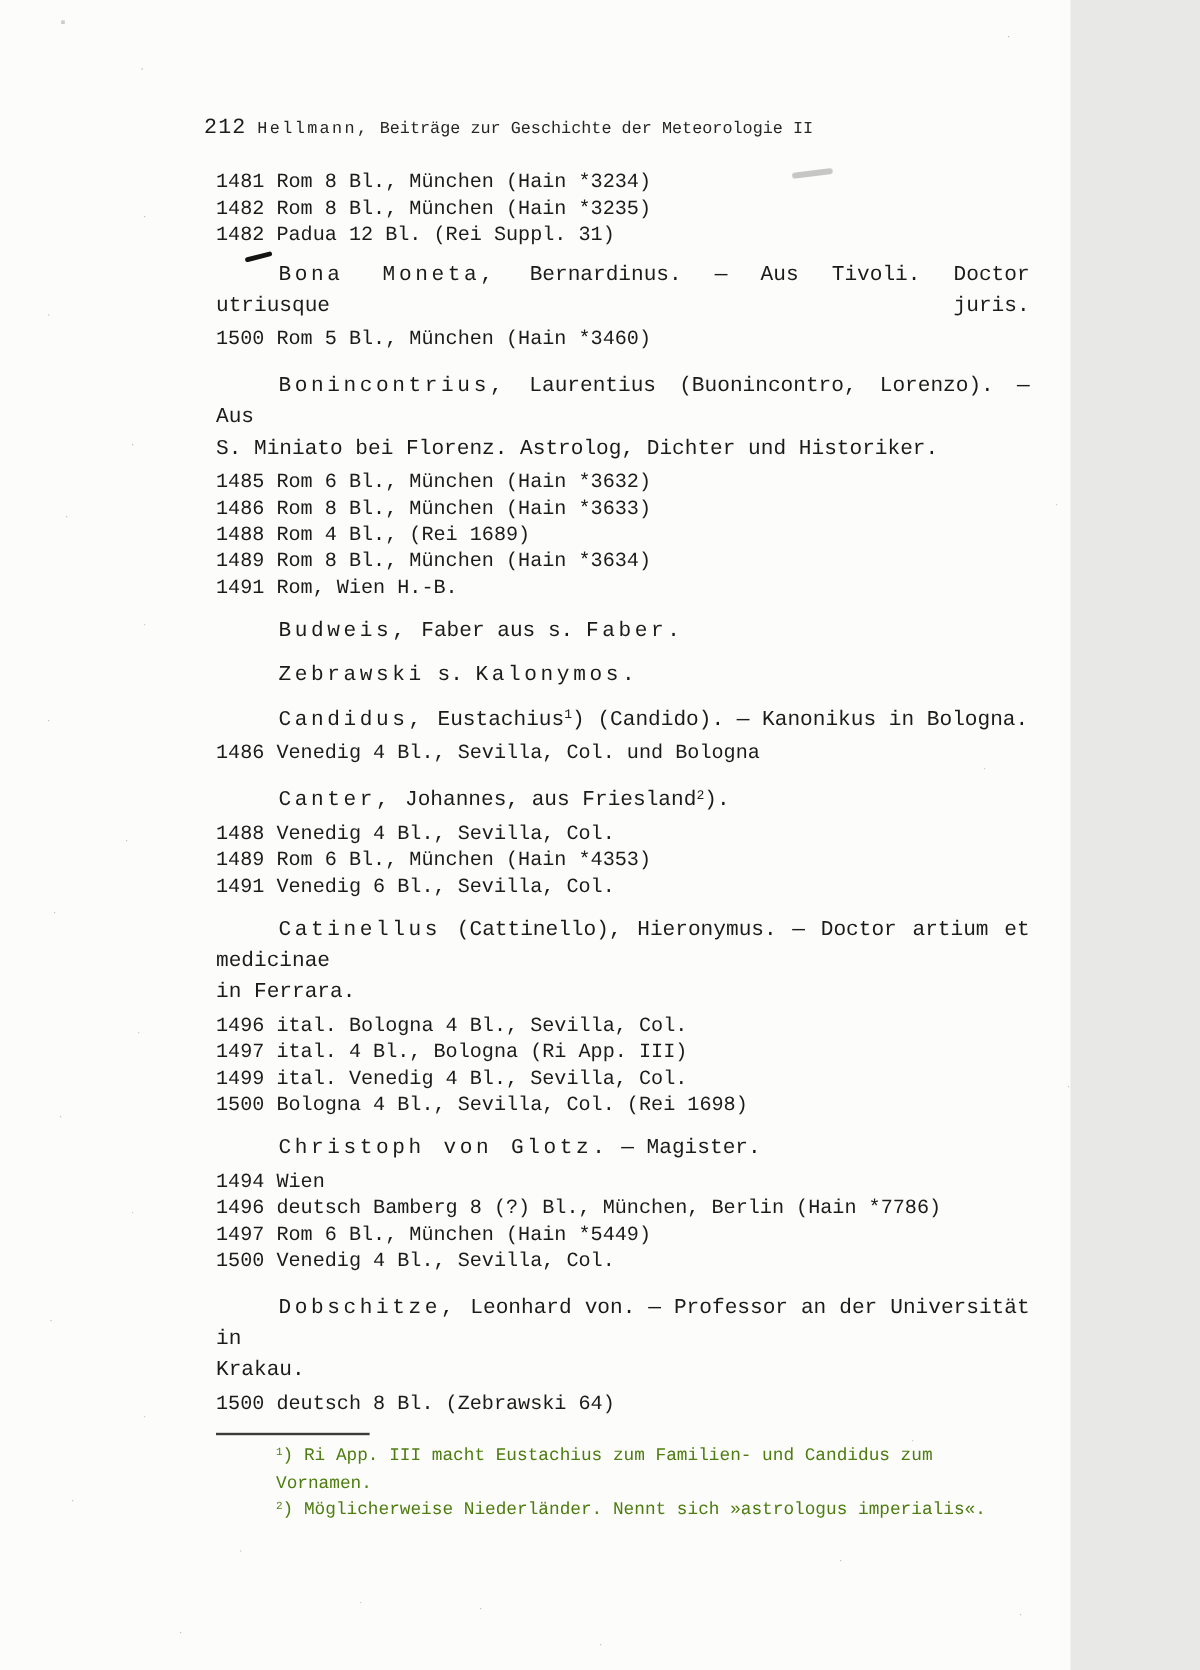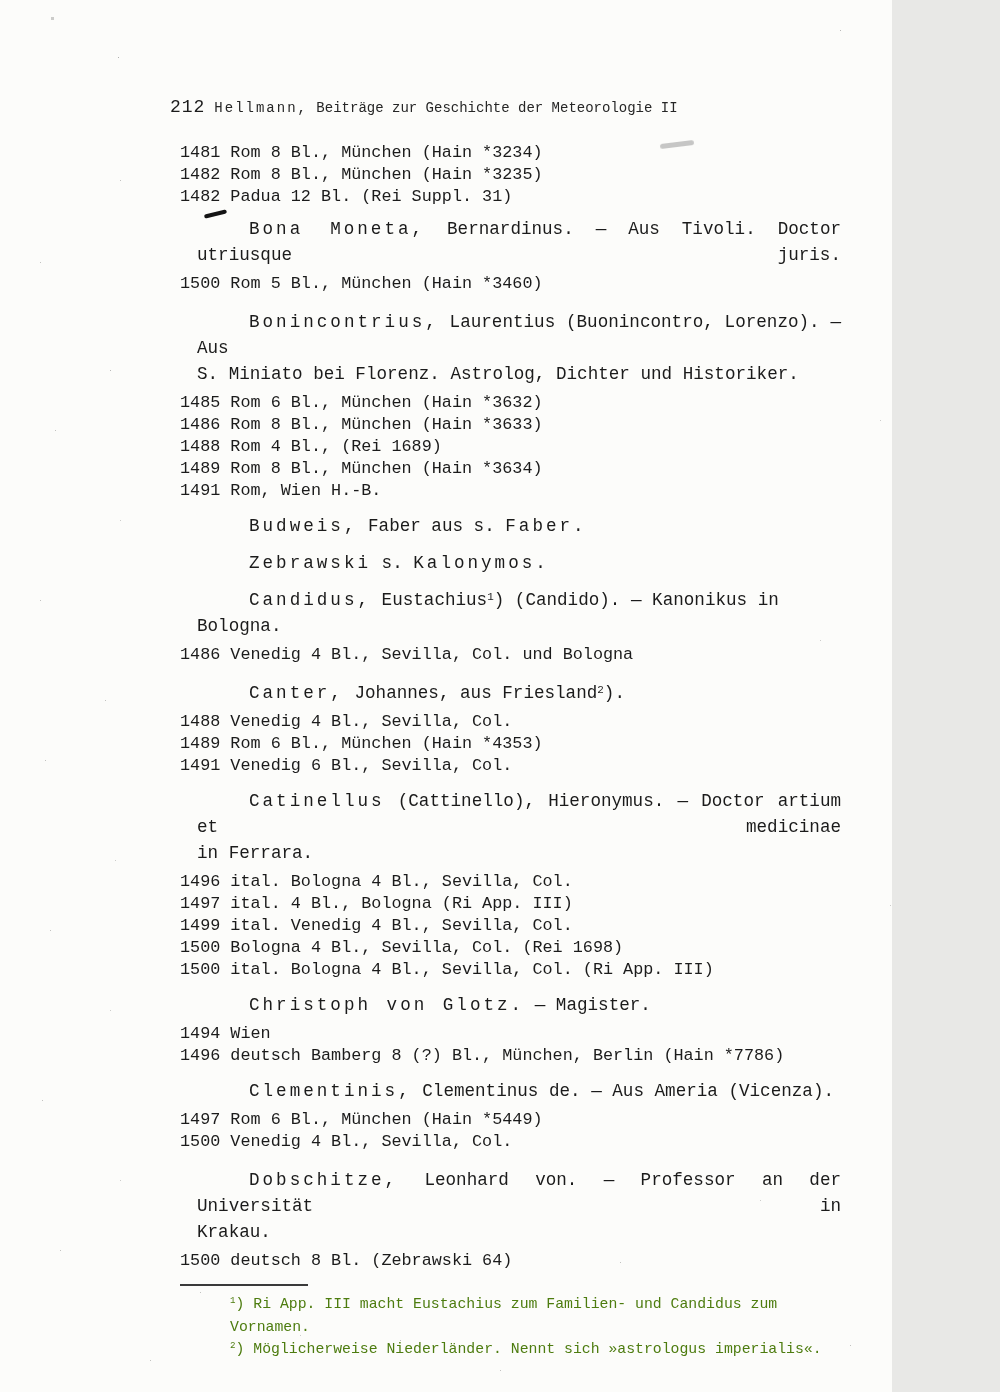--- a/index.html
+++ b/index.html
@@ -7,21 +7,21 @@
     position:relative; width:892px; height:1392px;
     background:#fcfcfa; overflow:hidden;
     font-family:Liberation Mono, monospace;
     color:#1b1b1b;
   }
   .pagenum{position:absolute; left:170px; top:97px; font-size:18px; letter-spacing:1px;}
   .runtitle{position:absolute; left:0; right:0; top:100px; text-align:center; font-size:14px; color:#262626;}
   .runtitle .sp{letter-spacing:2px;}
   .col{position:absolute; left:180px; top:142px; width:678px;}
   .item{font-size:16.8px; line-height:22px;}
-  .head-block{margin:8px 17px 5px;}
+  .head-block{margin:8px 0 5px;}
   .head-block.mt-md{margin-top:11px;}
   .head-block.mt-lg{margin-top:14px;}
   .head{font-size:17.6px; line-height:26px;}
   .head.ind{text-indent:52px;}
   .head.fill{text-align:justify; text-align-last:justify;}
   .sp{letter-spacing:3px; word-spacing:2px;}
   sup.fnref{font-size:0.62em; vertical-align:0.5em; line-height:0;}
   .footrule{width:128px; border-top:2px solid #3a3a3a; margin:12px 0 7px 0;}
   .footnote{font-size:14.8px; line-height:22.5px; padding-left:50px; color:#4d7c0f;}
   
@@ -108,31 +108,27 @@
     <div class="item">1491 Venedig 6 Bl., Sevilla, Col.</div>
 
     <div class="head-block mt-md">
       <div class="head ind fill"><span class="sp">Catinellus</span><span> (Cattinello), Hieronymus. — Doctor artium et medicinae</span></div>
       <div class="head">in Ferrara.</div>
     </div>
     <div class="item">1496 ital. Bologna 4 Bl., Sevilla, Col.</div>
     <div class="item">1497 ital. 4 Bl., Bologna (Ri App. III)</div>
     <div class="item">1499 ital. Venedig 4 Bl., Sevilla, Col.</div>
     <div class="item">1500 Bologna 4 Bl., Sevilla, Col. (Rei 1698)</div>
-    <div class="item">1500 ital. Bologna 4 Bl., Sevilla, Col. (Ri App. III)</div>
 
     <div class="head-block mt-md">
       <div class="head ind"><span class="sp">Christoph von Glotz.</span><span> — Magister.</span></div>
     </div>
     <div class="item">1494 Wien</div>
     <div class="item">1496 deutsch Bamberg 8 (?) Bl., München, Berlin (Hain *7786)</div>
 
-    <div class="head-block mt-md">
-      <div class="head ind"><span class="sp">Clementinis,</span><span> Clementinus de. — Aus Ameria (Vicenza).</span></div>
-    </div>
     <div class="item">1497 Rom 6 Bl., München (Hain *5449)</div>
     <div class="item">1500 Venedig 4 Bl., Sevilla, Col.</div>
 
     <div class="head-block mt-lg">
       <div class="head ind fill"><span class="sp">Dobschitze,</span><span> Leonhard von. — Professor an der Universität in</span></div>
       <div class="head">Krakau.</div>
     </div>
     <div class="item">1500 deutsch 8 Bl. (Zebrawski 64)</div>
 
     <div class="footrule"></div>

